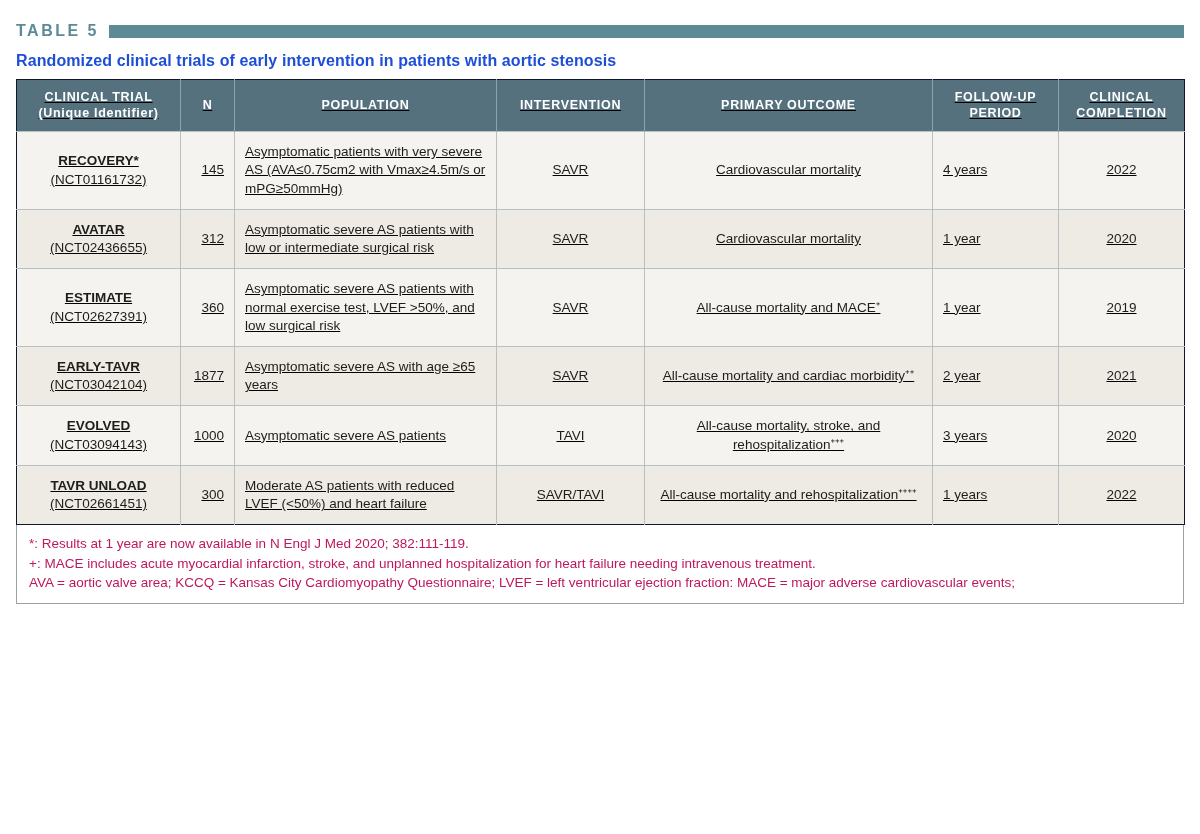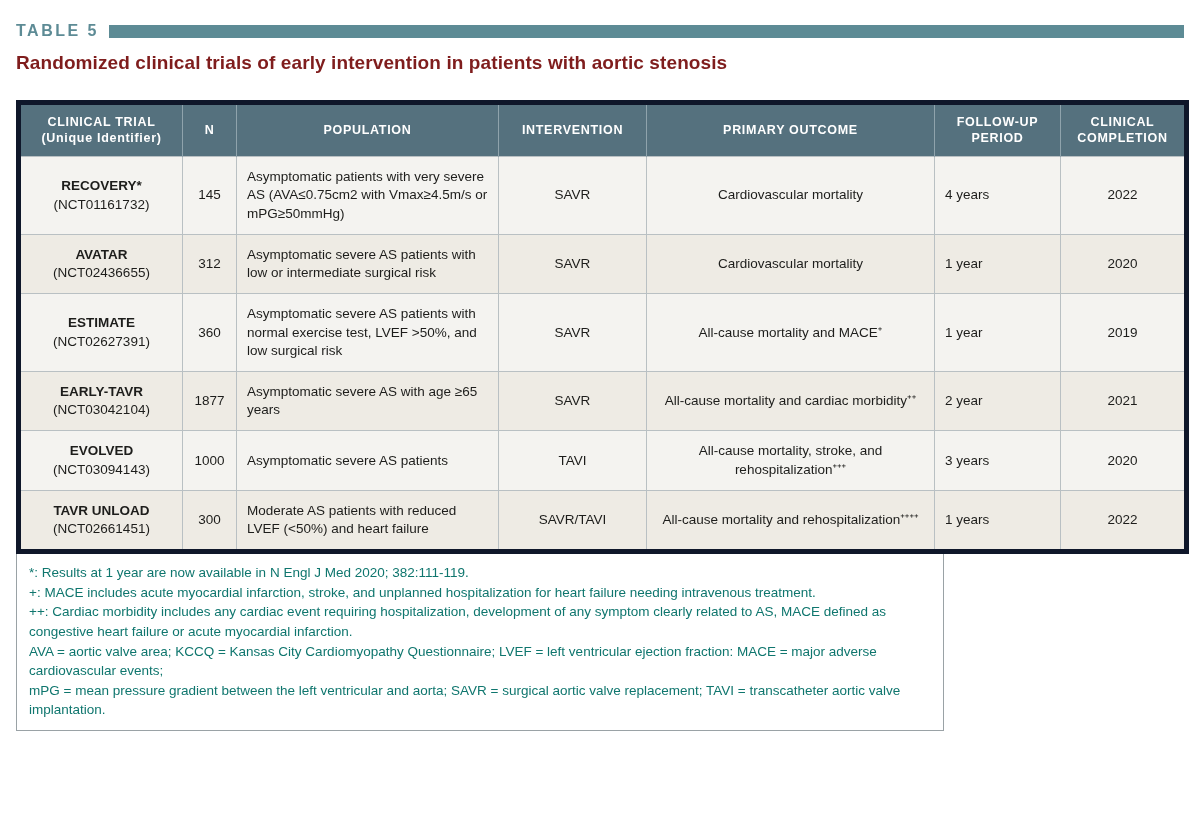--- a/index.html
+++ b/index.html
@@ -33,32 +33,33 @@
     letter-spacing: 2.5px;
     white-space: nowrap;
   }
   .label-bar {
     flex: 1;
     height: 13px;
     background: #5d8b95;
   }
   
   .caption {
-    font-size: 19px;
+    font-size: 16px;
     font-weight: bold;
-    color: #7f1d1d;
-    margin-bottom: 26px;
+    color: #1d4ed8;
+    margin-bottom: 9px;
     letter-spacing: 0.1px;
   }
   
   table.main {
     width: 1168px;
     border-collapse: collapse;
     table-layout: fixed;
-    border: 5px solid #0f172a;
+    border: 1px solid #0f172a;
+    text-decoration: underline;
   }
   table.main thead th {
     background: #55717e;
     color: #ffffff;
     font-size: 12.5px;
     font-weight: bold;
     letter-spacing: 0.7px;
     text-align: center;
     padding: 10px 6px;
     border-right: 1px solid #8fa3ac;
@@ -82,36 +83,36 @@
   tr.row-even td { background: #f4f3f0; }
   tr.row-odd  td { background: #eeebe4; }
 
   td.c-trial {
     text-align: center;
     font-size: 13.5px;
     line-height: 1.35;
   }
   td.c-trial .trial-name { font-weight: bold; display: block; }
   td.c-trial .trial-id { display: block; }
-  td.c-n { text-align: center; }
+  td.c-n { text-align: right; }
   td.c-pop { text-align: left; }
   td.c-int { text-align: center; }
   td.c-out { text-align: center; }
   td.c-fu  { }
   td.c-comp { text-align: center; }
 
   
   .footnotes {
-    width: 928px;
+    width: 1168px;
     border: 1px solid #9aa2a6;
     border-top: none;
     background: #ffffff;
     padding: 9px 12px 10px 12px;
     font-size: 13.5px;
-    color: #0f766e;
+    color: #be185d;
     line-height: 1.45;
   }
   .footnotes p { margin: 0; }
 </style>
 </head>
 <body>
 
 <div id="page">
 
   <div class="table-label-row">
@@ -223,18 +224,16 @@
         <td class="c-out">All-cause mortality and rehospitalization⁺⁺⁺⁺</td>
         <td class="c-fu">1 years</td>
         <td class="c-comp">2022</td>
       </tr>
     </tbody>
   </table>
 
   <div class="footnotes">
     <p>*: Results at 1 year are now available in N Engl J Med 2020; 382:111-119.</p>
     <p>+: MACE includes acute myocardial infarction, stroke, and unplanned hospitalization for heart failure needing intravenous treatment.</p>
-    <p>++: Cardiac morbidity includes any cardiac event requiring hospitalization, development of any symptom clearly related to AS, MACE defined as congestive heart failure or acute myocardial infarction.</p>
     <p>AVA = aortic valve area; KCCQ = Kansas City Cardiomyopathy Questionnaire; LVEF = left ventricular ejection fraction: MACE = major adverse cardiovascular events;</p>
-    <p>mPG = mean pressure gradient between the left ventricular and aorta; SAVR = surgical aortic valve replacement; TAVI = transcatheter aortic valve implantation.</p>
   </div>
 
 </div>
 
 </body></html>

